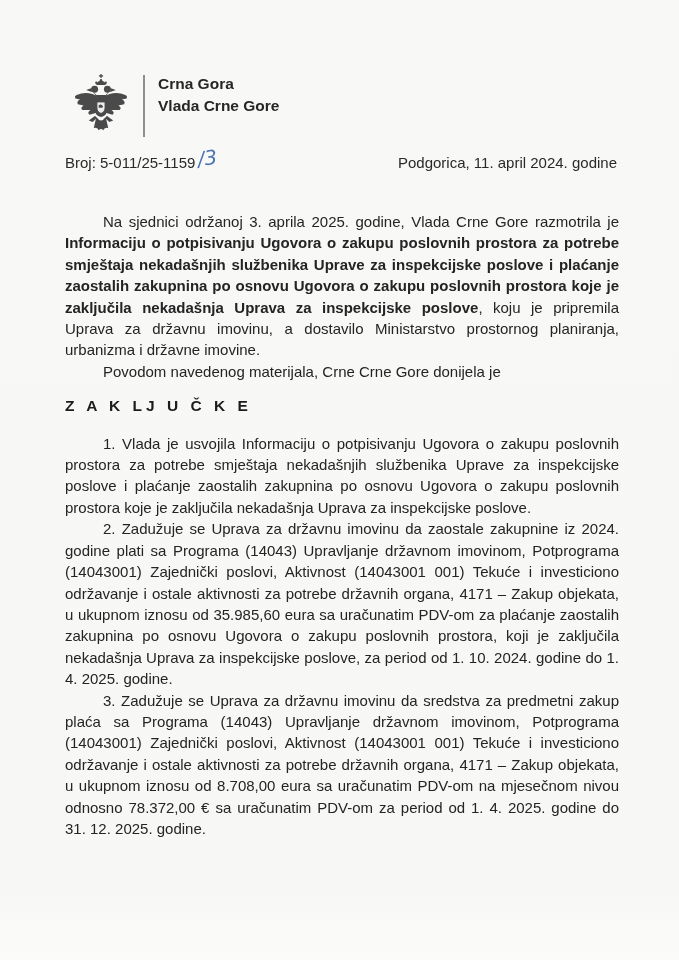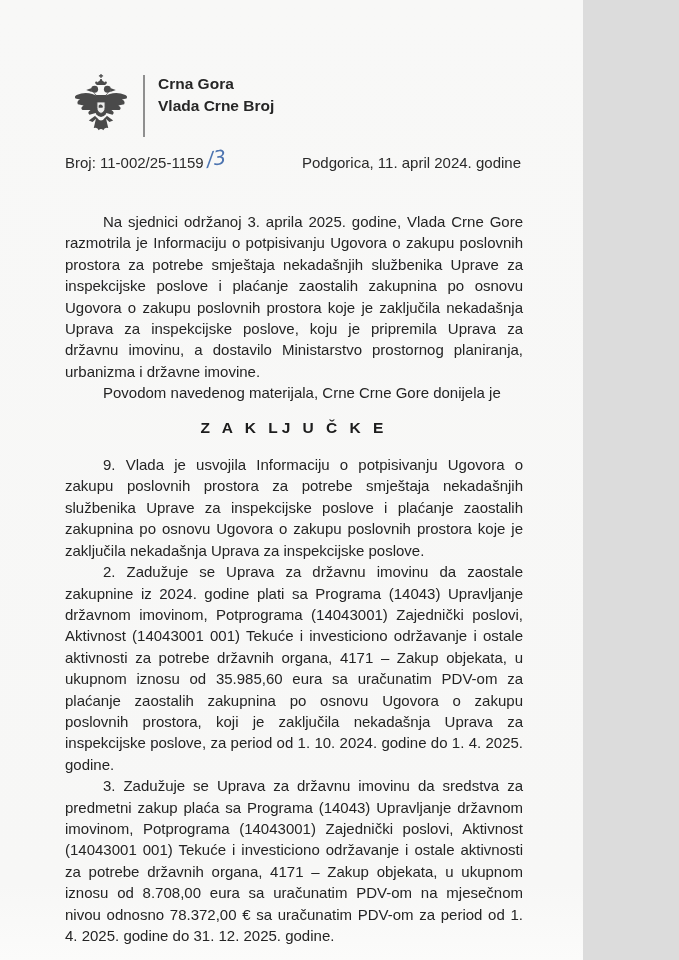--- a/index.html
+++ b/index.html
@@ -3,21 +3,21 @@
 <meta charset="utf-8">
 <style>
   * { margin: 0; padding: 0; box-sizing: border-box; }
   html, body { width: 679px; }
   body {
     background: #dcdcdc;
     font-family: "Liberation Sans", sans-serif;
   }
   .page {
     position: relative;
-    width: 583px;
+    width: 679px;
     height: 960px;
     background: linear-gradient(180deg, #f8f8f7 0%, #f7f7f6 92%, #fbfbfa 100%);
     color: #1f1f1f;
     overflow: hidden;
   }
   
   .letterhead {
     position: absolute;
     top: 72px;
     left: 72px;
@@ -66,24 +66,23 @@
     position: absolute;
     top: 211px;
     left: 65px;
     right: 60px;
     font-size: 15px;
     line-height: 21.4px;
     text-align: justify;
     color: #242424;
   }
   .doc-body p { text-indent: 38px; }
-  .doc-body .material-title { font-weight: normal; }
+  .doc-body .material-title { font-weight: bold; }
   .heading {
     text-indent: 0;
-    text-align: center;
     font-weight: bold;
     font-size: 15.5px;
     letter-spacing: 4px;
     margin: 13px 0 16px 0;
     color: #1c1c1c;
   }
 </style>
 </head>
 <body>
 
@@ -111,33 +110,33 @@
           <path d="M60 73 L71 81 L64.5 83.5 L57.5 77 Z"></path>
           <path d="M42 75 Q50 87 58 75 L62.5 94 Q56 91.5 54 98 Q50 93.5 46 98 Q44 91.5 37.5 94 Z"></path>
         </g>
         <path d="M43 49 h14 v10 q0 7.5 -7 9.8 q-7 -2.3 -7 -9.8 Z" fill="#ededec" stroke="#4a4a4a" stroke-width="1.6"></path>
         <path d="M46 55 q3.2 -3.2 6.4 0 q2 2.2 0 4.2 l-6.4 0 Z" fill="#4a4a4a"></path>
       </svg>
     </div>
     <div class="vline"></div>
     <div class="org">
       <div>Crna Gora</div>
-      <div>Vlada Crne Broj</div>
+      <div>Vlada Crne Gore</div>
     </div>
   </div>
 
   <div class="refline">
     <div>
-      <span>Broj: 11-002/25-1159</span><span class="handwritten">/3</span>
+      <span>Broj: 5-011/25-1159</span><span class="handwritten">/3</span>
     </div>
     <div>Podgorica, 11. april 2024. godine</div>
   </div>
 
   <div class="doc-body">
     <p><span>Na sjednici održanoj 3. aprila 2025. godine, Vlada Crne Gore razmotrila je </span><span class="material-title">Informaciju o potpisivanju Ugovora o zakupu poslovnih prostora za potrebe smještaja nekadašnjih službenika Uprave za inspekcijske poslove i plaćanje zaostalih zakupnina po osnovu Ugovora o zakupu poslovnih prostora koje je zaključila nekadašnja Uprava za inspekcijske poslove</span><span>, koju je pripremila Uprava za državnu imovinu, a dostavilo Ministarstvo prostornog planiranja, urbanizma i državne imovine.</span></p>
     <p>Povodom navedenog materijala, Crne Crne Gore donijela je</p>
     <div class="heading">Z A K LJ U Č K E</div>
-    <p>9. Vlada je usvojila Informaciju o potpisivanju Ugovora o zakupu poslovnih prostora za potrebe smještaja nekadašnjih službenika Uprave za inspekcijske poslove i plaćanje zaostalih zakupnina po osnovu Ugovora o zakupu poslovnih prostora koje je zaključila nekadašnja Uprava za inspekcijske poslove.</p>
+    <p>1. Vlada je usvojila Informaciju o potpisivanju Ugovora o zakupu poslovnih prostora za potrebe smještaja nekadašnjih službenika Uprave za inspekcijske poslove i plaćanje zaostalih zakupnina po osnovu Ugovora o zakupu poslovnih prostora koje je zaključila nekadašnja Uprava za inspekcijske poslove.</p>
     <p>2. Zadužuje se Uprava za državnu imovinu da zaostale zakupnine iz 2024. godine plati sa Programa (14043) Upravljanje državnom imovinom, Potprograma (14043001) Zajednički poslovi, Aktivnost (14043001 001) Tekuće i investiciono održavanje i ostale aktivnosti za potrebe državnih organa, 4171 – Zakup objekata, u ukupnom iznosu od 35.985,60 eura sa uračunatim PDV-om za plaćanje zaostalih zakupnina po osnovu Ugovora o zakupu poslovnih prostora, koji je zaključila nekadašnja Uprava za inspekcijske poslove, za period od 1. 10. 2024. godine do 1. 4. 2025. godine.</p>
     <p>3. Zadužuje se Uprava za državnu imovinu da sredstva za predmetni zakup plaća sa Programa (14043) Upravljanje državnom imovinom, Potprograma (14043001) Zajednički poslovi, Aktivnost (14043001 001) Tekuće i investiciono održavanje i ostale aktivnosti za potrebe državnih organa, 4171 – Zakup objekata, u ukupnom iznosu od 8.708,00 eura sa uračunatim PDV-om na mjesečnom nivou odnosno 78.372,00 € sa uračunatim PDV-om za period od 1. 4. 2025. godine do 31. 12. 2025. godine.</p>
   </div>
 
 </div>
 
 </body></html>

